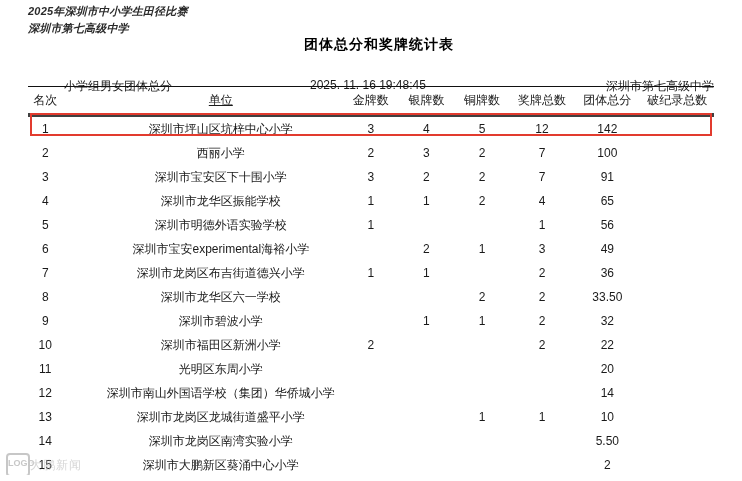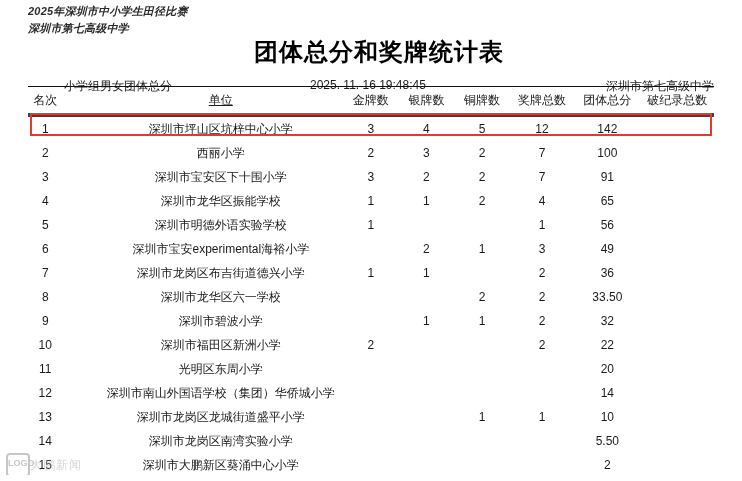--- a/index.html
+++ b/index.html
@@ -42,21 +42,21 @@
     font-size: 11px;
     color: #2b2b2b;
     letter-spacing: 0.2px;
   }
   .title {
     position: absolute;
     left: 0;
     right: 8px;
     top: 36px;
     text-align: center;
-    font-size: 24px;
+    font-size: 14px;
     font-weight: bold;
     letter-spacing: 1px;
     color: #000;
     padding-left: 24px;
   }
   .meta {
     position: absolute;
     top: 78px;
     left: 0;
     right: 0;

